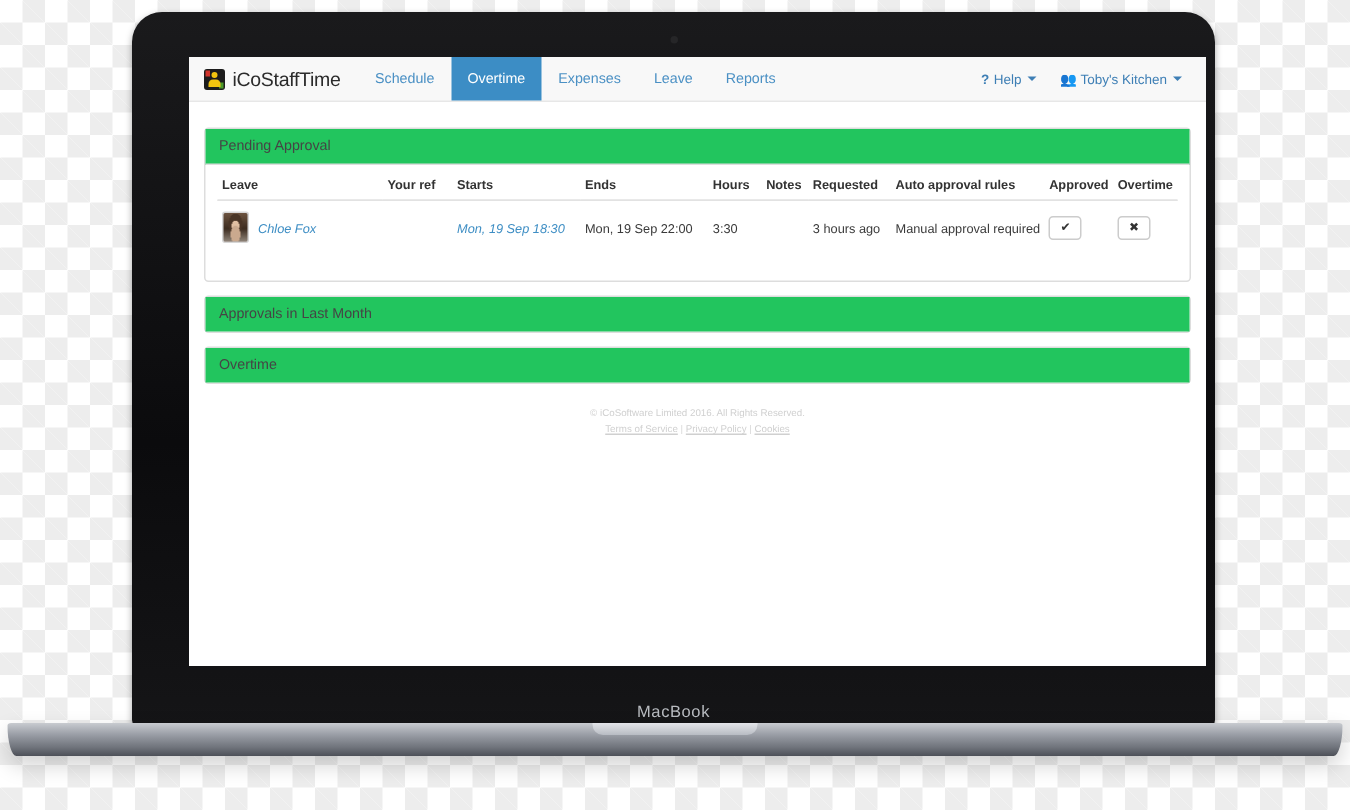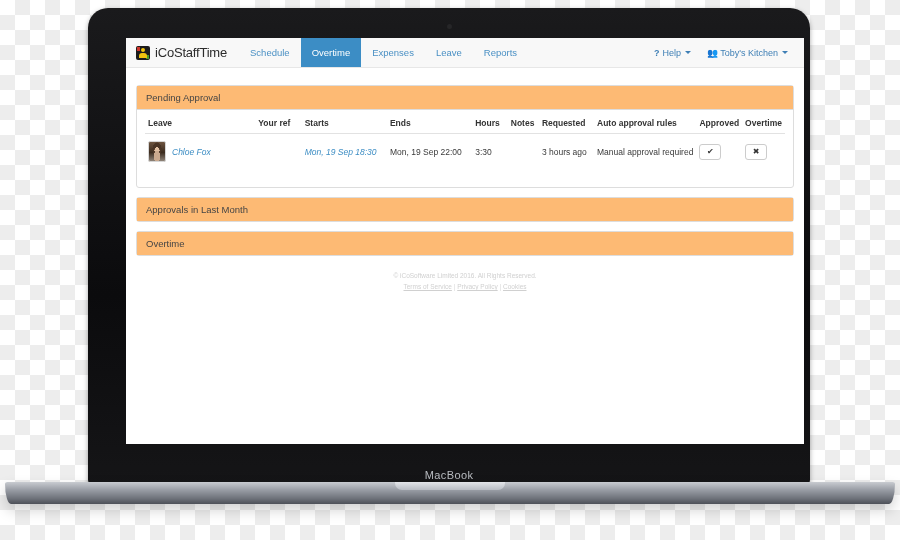--- a/index.html
+++ b/index.html
@@ -224,21 +224,21 @@
   #filter-input::placeholder { color: #a9a9a9; }
 
   
   .panel {
     margin-top: 9px;
     border: 1px solid #dddddd;
     border-radius: 3px;
     background: #fff;
   }
   .panel-head {
-    background: #fdba74;
+    background: #22c55e;
     border-bottom: 1px solid #dddddd;
     padding: 6px 9px;
     font-size: 9.5px;
     color: #454545;
     cursor: pointer;
   }
   .panel.collapsed .panel-head { border-bottom: none; }
   .panel-body { padding: 0 8px 18px 8px; }
 
   

